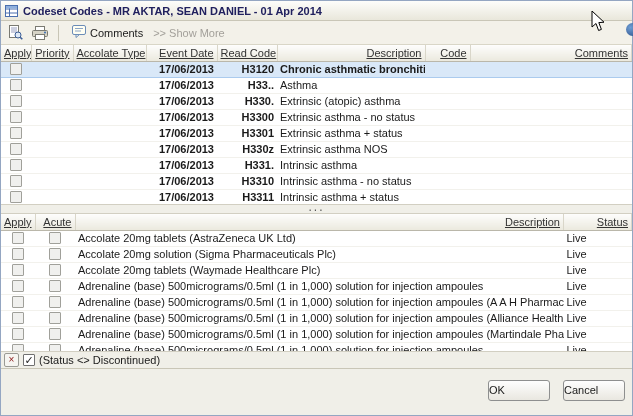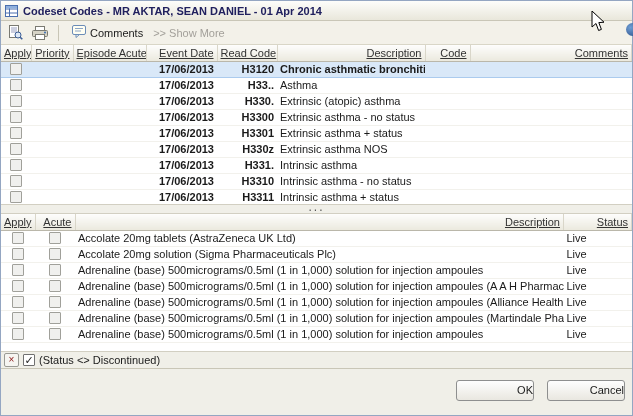--- a/index.html
+++ b/index.html
@@ -48,21 +48,21 @@
 
   
   .filterbar { height:17px; display:flex; align-items:center; gap:4px; padding:0 3px;
     background:#f0efe8; border-bottom:1px solid #c9c6b7; flex:0 0 auto; }
   .filter-x { width:15px; height:14px; border:1px solid #9a9a94; background:#f6f5f1; color:#8b1a1a;
     font-size:10px; line-height:12px; text-align:center; border-radius:2px; }
   .filter-text { color:#1a1a1a; }
 
   
   .footer { flex:1 1 auto; display:flex; align-items:center; justify-content:flex-end; gap:13px; padding:0 7px 4px 0; }
-  .btn { width:78px; height:21px; font-size:11px; font-family:"Liberation Sans",sans-serif; text-align:right;
+  .btn { width:62px; height:21px; font-size:11px; font-family:"Liberation Sans",sans-serif; text-align:left;
     background:linear-gradient(#fefefe,#e9e7e0); border:1px solid #8e8f8f; border-radius:3px; color:#1a1a1a; }
 
   
   .cursor { position:absolute; left:591px; top:11px; width:16px; height:22px; pointer-events:none; }
   .edge-dot { position:absolute; left:626px; top:23px; width:13px; height:13px; border-radius:50%;
     background:radial-gradient(circle at 35% 35%, #6f9ed4, #2a4d86); }
 </style>
 </head>
 <body>
 
@@ -124,21 +124,21 @@
           <col style="width:71px">
         <col style="width:60px">
           <col style="width:148px">
           <col style="width:45px">
           <col>
       </colgroup>
       <thead>
         <tr>
           <th>Apply</th>
           <th>Priority</th>
-          <th>Episode Acute</th>
+          <th>Accolate Type</th>
           <th>Event Date</th>
           <th>Read Code</th>
           <th>Description</th>
           <th>Code</th>
           <th>Comments</th>
         </tr>
       </thead>
       <tbody>
         <tr class="selected">
           <td>
@@ -291,20 +291,30 @@
           <td>Accolate 20mg solution (Sigma Pharmaceuticals Plc)</td>
           <td>Live</td>
         </tr>
         <tr>
           <td>
               <span class="cb"></span>
             </td>
           <td>
               <span class="cb"></span>
             </td>
+          <td>Accolate 20mg tablets (Waymade Healthcare Plc)</td>
+          <td>Live</td>
+        </tr>
+        <tr>
+          <td>
+              <span class="cb"></span>
+            </td>
+          <td>
+              <span class="cb"></span>
+            </td>
           <td>Adrenaline (base) 500micrograms/0.5ml (1 in 1,000) solution for injection ampoules</td>
           <td>Live</td>
         </tr>
         <tr>
           <td>
               <span class="cb"></span>
             </td>
           <td>
               <span class="cb"></span>
             </td>

